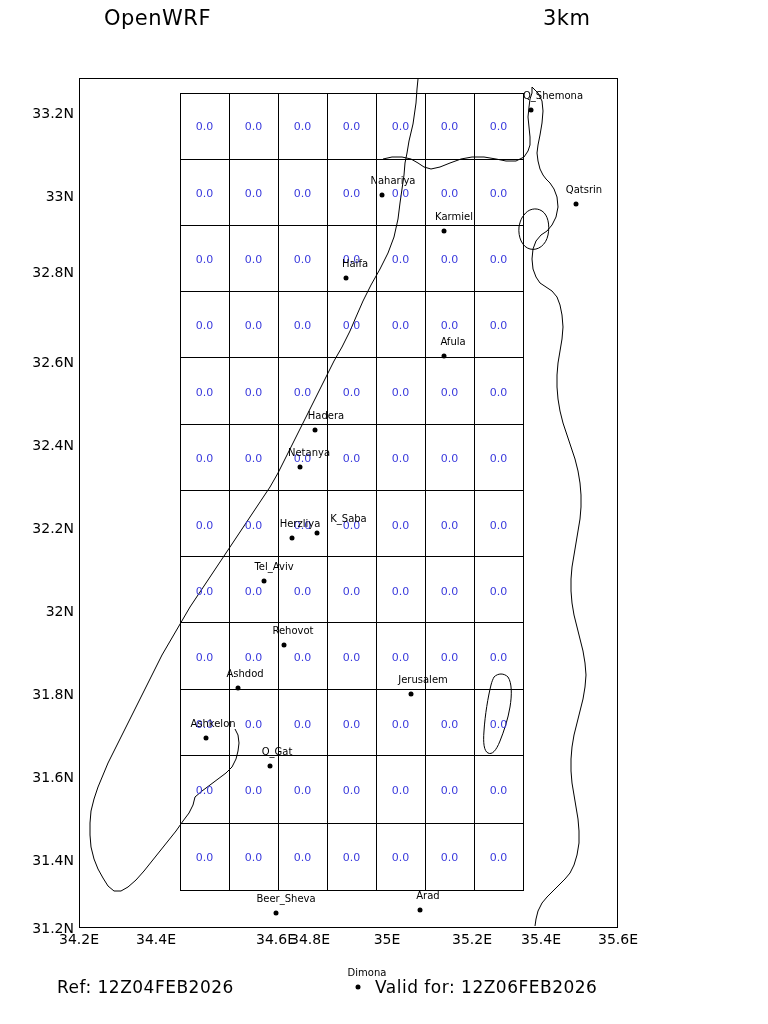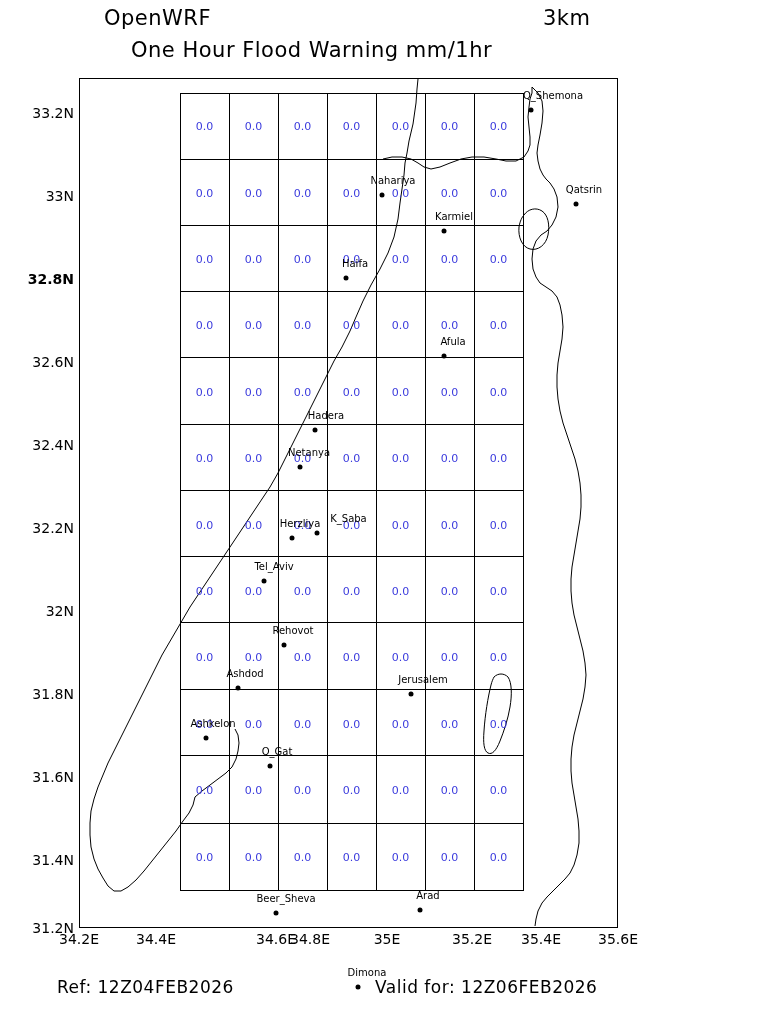--- a/index.html
+++ b/index.html
@@ -122,26 +122,25 @@
     letter-spacing: 0.5px;
   }
 </style>
 </head>
 <body>
 
 <div class="page">
 
   <div class="hdr-left">OpenWRF</div>
   <div class="hdr-right">3km</div>
-  <div class="hdr-sub">One Hour Flood Warning mm/1hr</div>
 
   <div class="ytick-wrap">
     <div class="ytick" style="top:105px;">33.2N</div>
     <div class="ytick" style="top:188px;">33N</div>
-    <div class="ytick" style="top:271px;font-weight:bold;">32.8N</div>
+    <div class="ytick" style="top:264px;">32.8N</div>
     <div class="ytick" style="top:354px;">32.6N</div>
     <div class="ytick" style="top:437px;">32.4N</div>
     <div class="ytick" style="top:520px;">32.2N</div>
     <div class="ytick" style="top:603px;">32N</div>
     <div class="ytick" style="top:686px;">31.8N</div>
     <div class="ytick" style="top:769px;">31.6N</div>
     <div class="ytick" style="top:852px;">31.4N</div>
     <div class="ytick" style="top:920px;">31.2N</div>
   </div>
 

